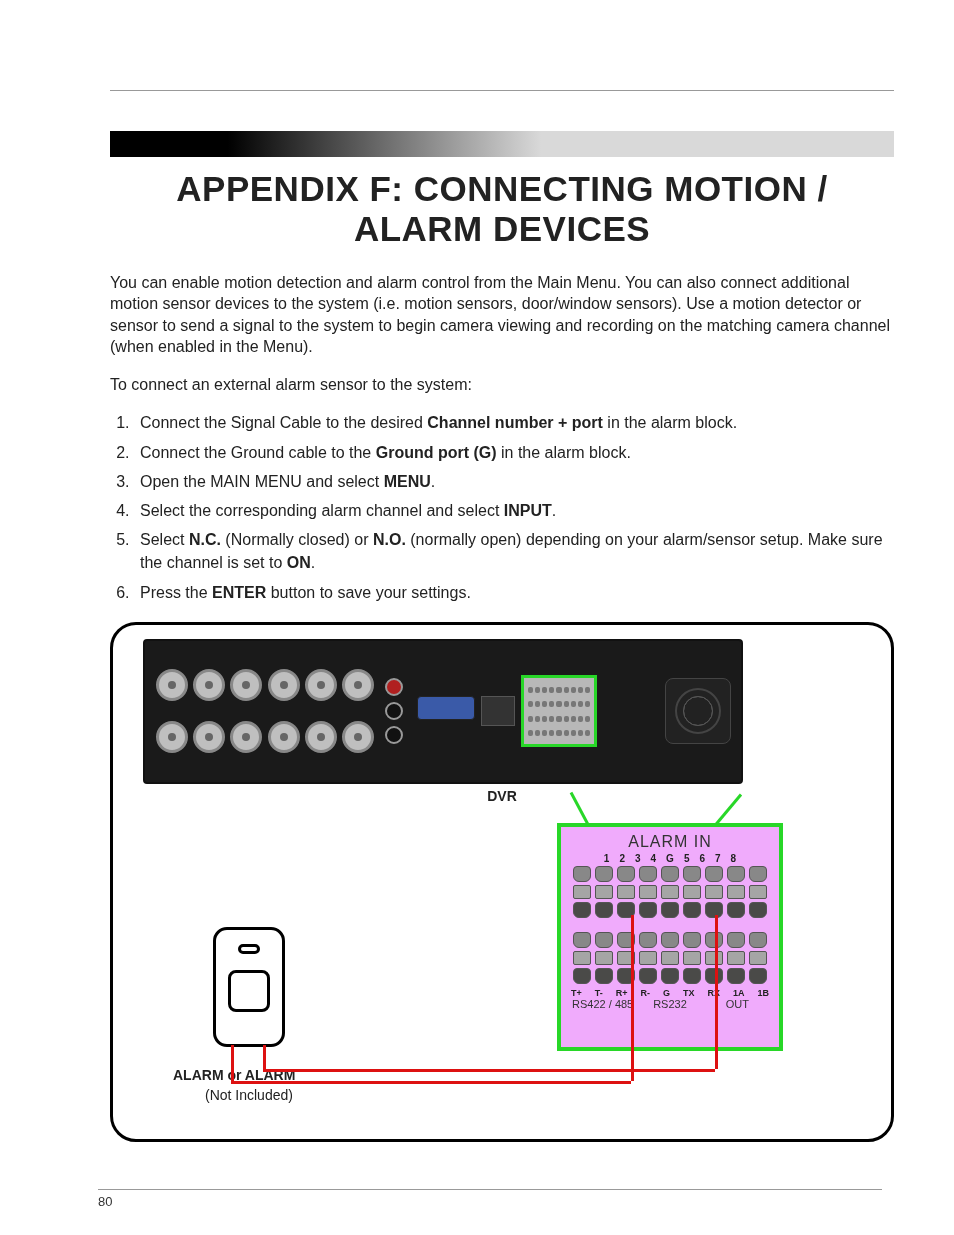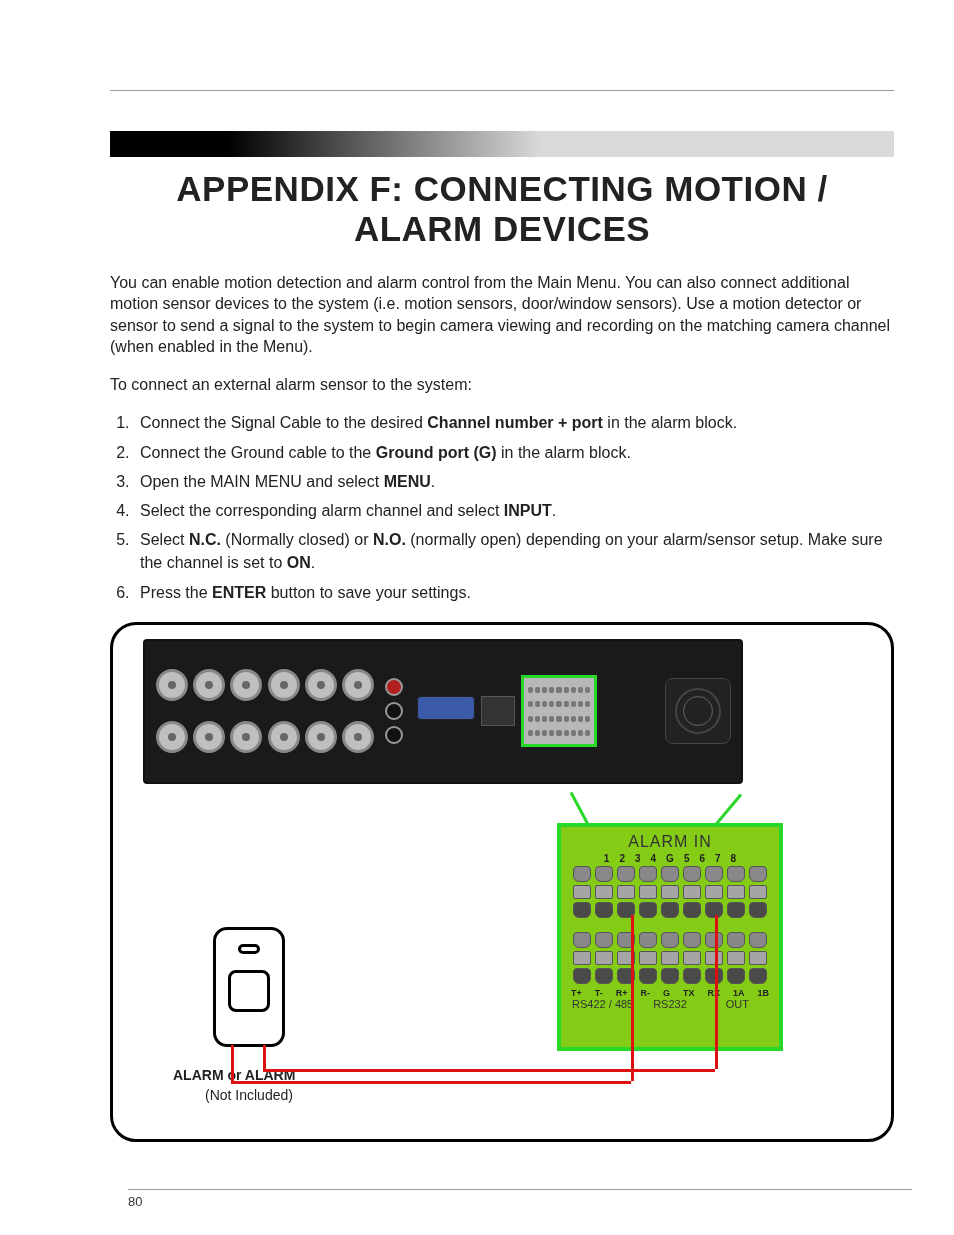--- a/index.html
+++ b/index.html
@@ -69,21 +69,21 @@
 
   
   .zoom-line{position:absolute;border-top:3px solid #28d728;}
   .zl1{width:172px;top:166px;left:458px;transform:rotate(62deg);transform-origin:left;}
   .zl2{width:90px;top:168px;left:538px;transform:rotate(-50deg);transform-origin:right;}
 
   
   .alarm-big{
     position:absolute; top:198px; left:444px;
     width:226px; height:228px;
-    border:4px solid #28d728; background:#84cc16;
+    border:4px solid #28d728; background:#f0abfc;
     padding:6px 8px 2px;
     display:flex;flex-direction:column;align-items:center;
   }
   .alarm-title{font-size:16px;letter-spacing:1px;color:#333;font-weight:500;margin-bottom:2px;}
   .num-row{display:flex;gap:10px;font-size:10px;color:#222;font-weight:700;}
   .term-rows{margin-top:2px;display:flex;flex-direction:column;gap:3px;}
   .trow{display:flex;gap:4px;justify-content:center;}
   .pin{width:18px;height:16px;border-radius:4px 4px 6px 6px;background:#888;border:1px solid #555;}
   .pin.sq{border-radius:2px;background:#a5a5a5;height:14px;}
   .pin.dk{background:#4a4a48;}
@@ -105,21 +105,21 @@
 
   
   .wire{position:absolute;border:1.5px solid #d11;}
   .wv1{top:420px;left:118px;height:36px;width:0;border-left-width:3px;border-right:0;border-top:0;border-bottom:0;}
   .wh1{top:456px;left:118px;width:400px;height:0;border-top-width:3px;border-left:0;border-right:0;border-bottom:0;}
   .wv2{top:290px;left:518px;height:166px;width:0;border-left-width:3px;border-right:0;border-top:0;border-bottom:0;}
   .wv3{top:420px;left:150px;height:24px;width:0;border-left-width:3px;border-right:0;border-top:0;border-bottom:0;}
   .wh2{top:444px;left:150px;width:452px;height:0;border-top-width:3px;border-left:0;border-right:0;border-bottom:0;}
   .wv4{top:290px;left:602px;height:154px;width:0;border-left-width:3px;border-right:0;border-top:0;border-bottom:0;}
 
-  .page-num{position:absolute;bottom:26px;left:128px;font-size:13px;color:#333;border-top:1px solid #999;width:784px;padding-top:4px;}
+  .page-num{position:absolute;bottom:26px;left:98px;font-size:13px;color:#333;border-top:1px solid #999;width:784px;padding-top:4px;}
 </style>
 </head>
 <body>
 
 <div class="top-rule"></div>
 <div class="header-bar"></div>
 
 <h1 class="title">APPENDIX F: CONNECTING MOTION / ALARM DEVICES</h1>
 
 <p class="para">You can enable motion detection and alarm control from the Main Menu. You can also connect additional motion sensor devices to the system (i.e. motion sensors, door/window sensors). Use a motion detector or sensor to send a signal to the system to begin camera viewing and recording on the matching camera channel (when enabled in the Menu).</p>
@@ -217,20 +217,21 @@
           <div class="atrm"></div>
           <div class="atrm"></div>
           <div class="atrm"></div>
           <div class="atrm"></div>
         </div>
     </div>
     <div class="fan">
         <div class="fan-blades"></div>
       </div>
   </div>
+  <div class="dvr-label">DVR</div>
 
   <div class="zoom-line zl1"></div>
   <div class="zoom-line zl2"></div>
 
   <div class="alarm-big">
     <div class="alarm-title">ALARM IN</div>
     <div class="num-row">
       <span>1</span>
       <span>2</span>
       <span>3</span>

